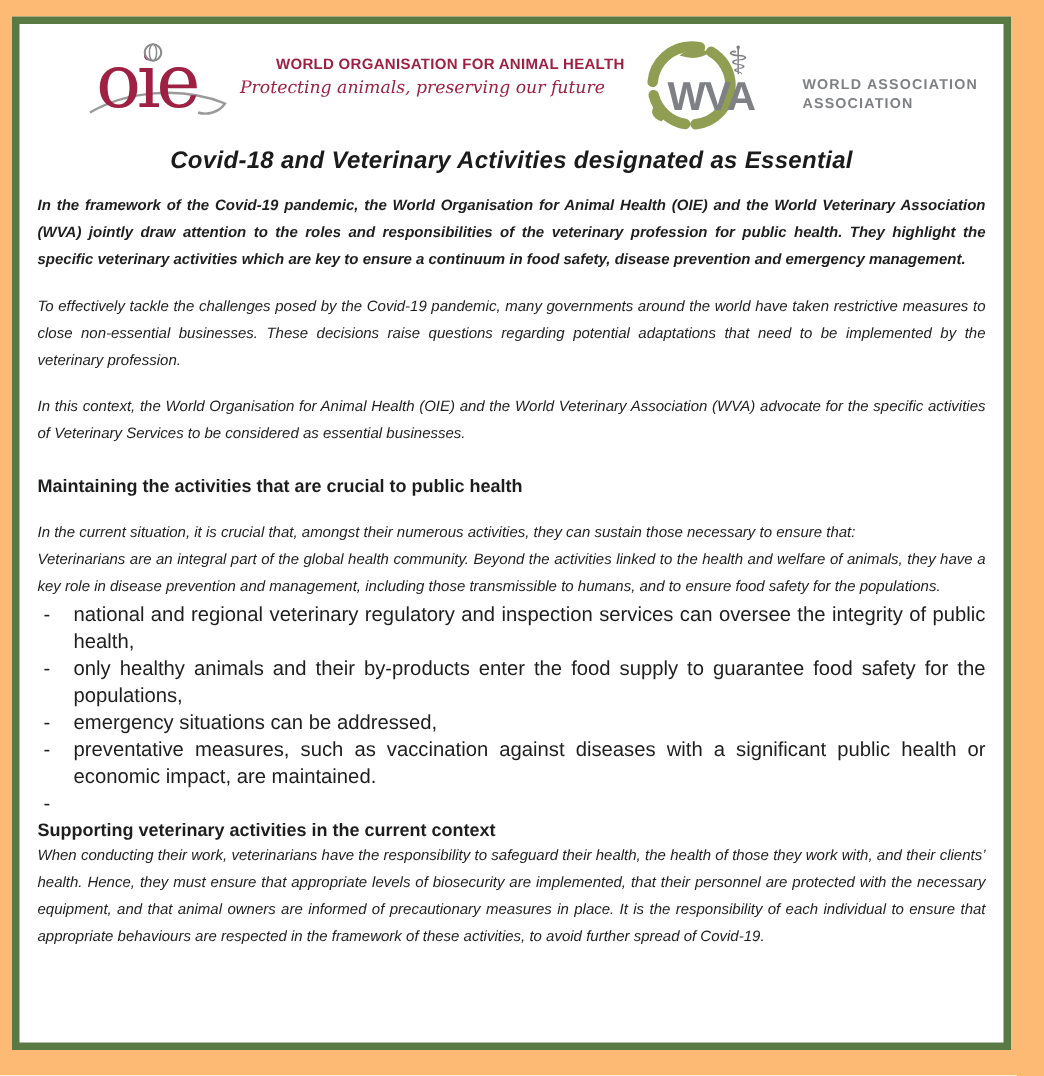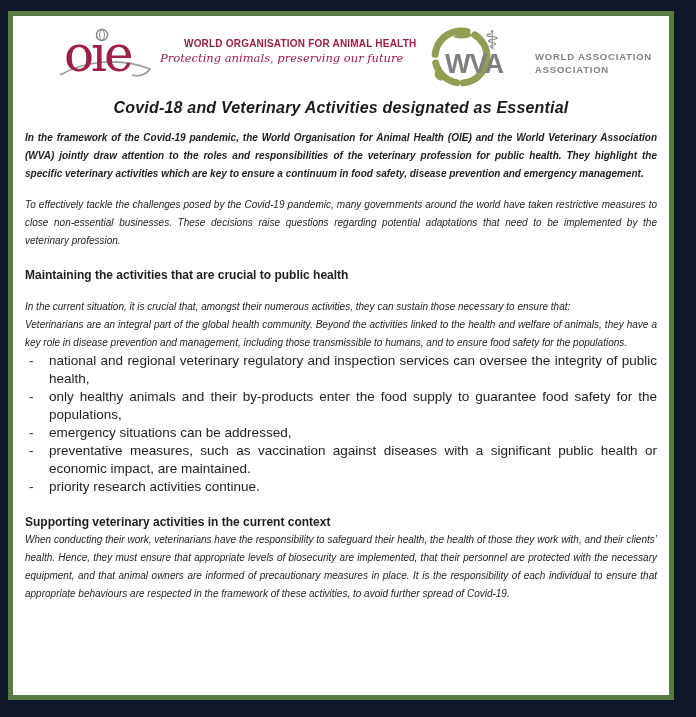--- a/index.html
+++ b/index.html
@@ -1,17 +1,17 @@
 <!DOCTYPE html>
 <html style="--border_green: #5a7a43; --oie_red: #9e2043; --wva_green: #8f9e52; --logo_gray: #7e8083; --text_dark: #1e1e1e;"><head>
 <meta charset="utf-8">
 <style>
   html,body{margin:0;padding:0;background:#ffffff;}
   .page{
-    width:696px;height:717px;background:#0f172a;position:relative;
+    width:696px;height:717px;background:#fdba74;position:relative;
     font-family:"Liberation Sans",sans-serif;color:var(--text_dark,#1e1e1e);
     overflow:hidden;
   }
   .doc{
     position:absolute;left:8px;top:11px;width:666px;height:689px;
     box-sizing:border-box;border:5px solid var(--border_green,#5a7a43);
     background:#fff;padding:5px 11px 0 11px;
   }
   
   .hdr{display:flex;justify-content:space-between;align-items:flex-start;
@@ -75,20 +75,21 @@
       </div>
     </header>
 
     <h1 class="title">Covid-18 and Veterinary Activities designated as Essential</h1>
 
     <div class="bd">
       <p class="b">In the framework of the Covid-19 pandemic, the World Organisation for Animal Health (OIE) and the World Veterinary Association (WVA) jointly draw attention to the roles and responsibilities of the veterinary profession for public health. They highlight the specific veterinary activities which are key to ensure a continuum in food safety, disease prevention and emergency management.</p>
 
       <p>To effectively tackle the challenges posed by the Covid-19 pandemic, many governments around the world have taken restrictive measures to close non-essential businesses. These decisions raise questions regarding potential adaptations that need to be implemented by the veterinary profession.</p>
 
+      <p class="p3">In this context, the World Organisation for Animal Health (OIE) and the World Veterinary Association (WVA) advocate for the specific activities of Veterinary Services to be considered as essential businesses.</p>
 
       <h2>Maintaining the activities that are crucial to public health</h2>
 
       <p class="m0">In the current situation, it is crucial that, amongst their numerous activities, they can sustain those necessary to ensure that:</p>
       <p class="m0">Veterinarians are an integral part of the global health community. Beyond the activities linked to the health and welfare of animals, they have a key role in disease prevention and management, including those transmissible to humans, and to ensure food safety for the populations.</p>
 
       <ul class="dashlist">
         <li>
           <span class="dash">-</span>
           <span>national and regional veterinary regulatory and inspection services can oversee the integrity of public health,</span>
@@ -100,21 +101,20 @@
         <li>
           <span class="dash">-</span>
           <span>emergency situations can be addressed,</span>
         </li>
         <li>
           <span class="dash">-</span>
           <span>preventative measures, such as vaccination against diseases with a significant public health or economic impact, are maintained.</span>
         </li>
         <li>
           <span class="dash">-</span>
-          <span>priority research activities continue.</span>
         </li>
       </ul>
 
       <h2 class="tight">Supporting veterinary activities in the current context</h2>
 
       <p class="m0">When conducting their work, veterinarians have the responsibility to safeguard their health, the health of those they work with, and their clients’ health. Hence, they must ensure that appropriate levels of biosecurity are implemented, that their personnel are protected with the necessary equipment, and that animal owners are informed of precautionary measures in place. It is the responsibility of each individual to ensure that appropriate behaviours are respected in the framework of these activities, to avoid further spread of Covid-19.</p>
     </div>
   </div>
 </div>
 

